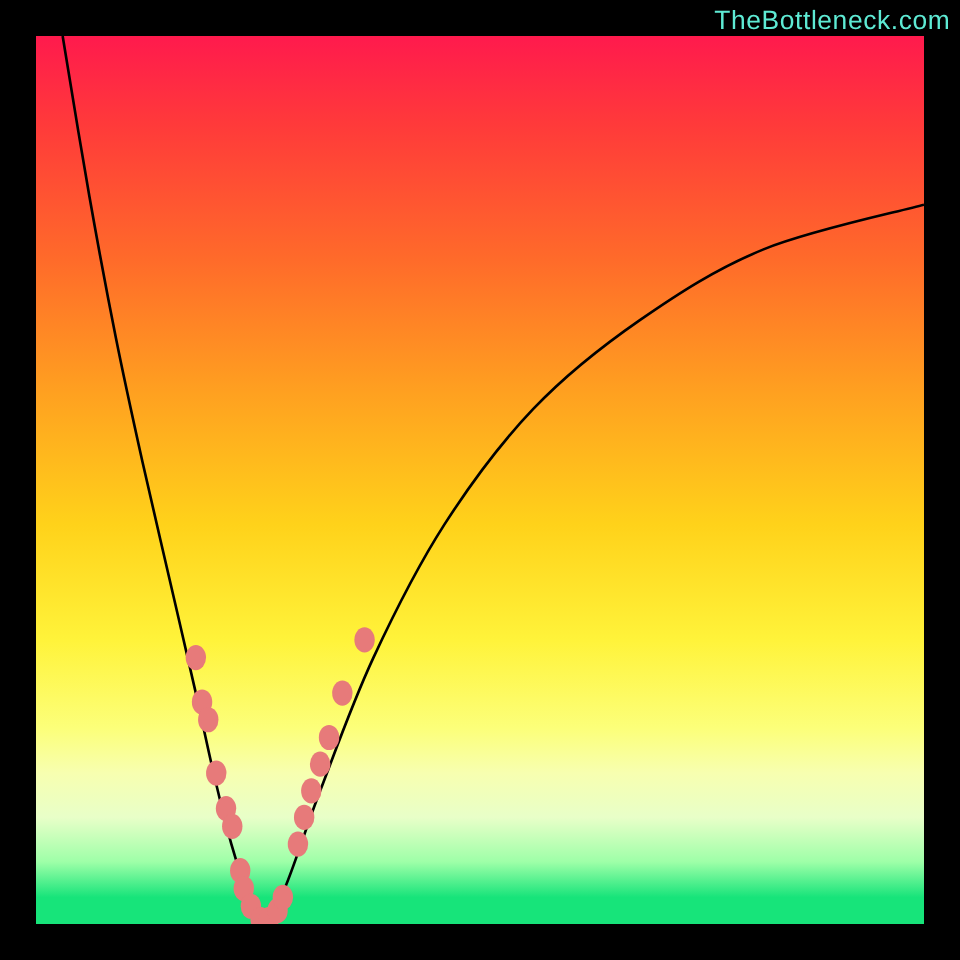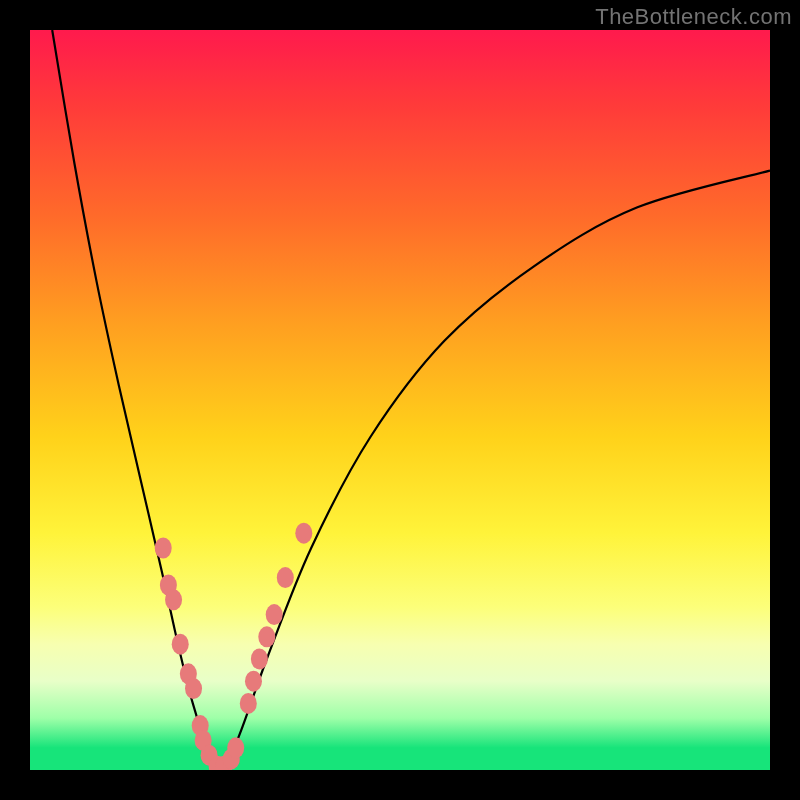--- a/index.html
+++ b/index.html
@@ -45,21 +45,21 @@
     position: absolute;
     left: 0;
     top: 0;
     width: 740px;
     height: 740px;
   }
   .watermark {
     position: absolute;
     top: 4px;
     right: 8px;
-    color: #737373;
+    color: #5eead4;
     font-size: 22px;
     letter-spacing: 0.5px;
   }
 </style>
 </head>
 <body>
 
 <div class="frame">
   <div class="plot-area">
     <svg class="curve" viewBox="0 0 740 740" preserveAspectRatio="none">

